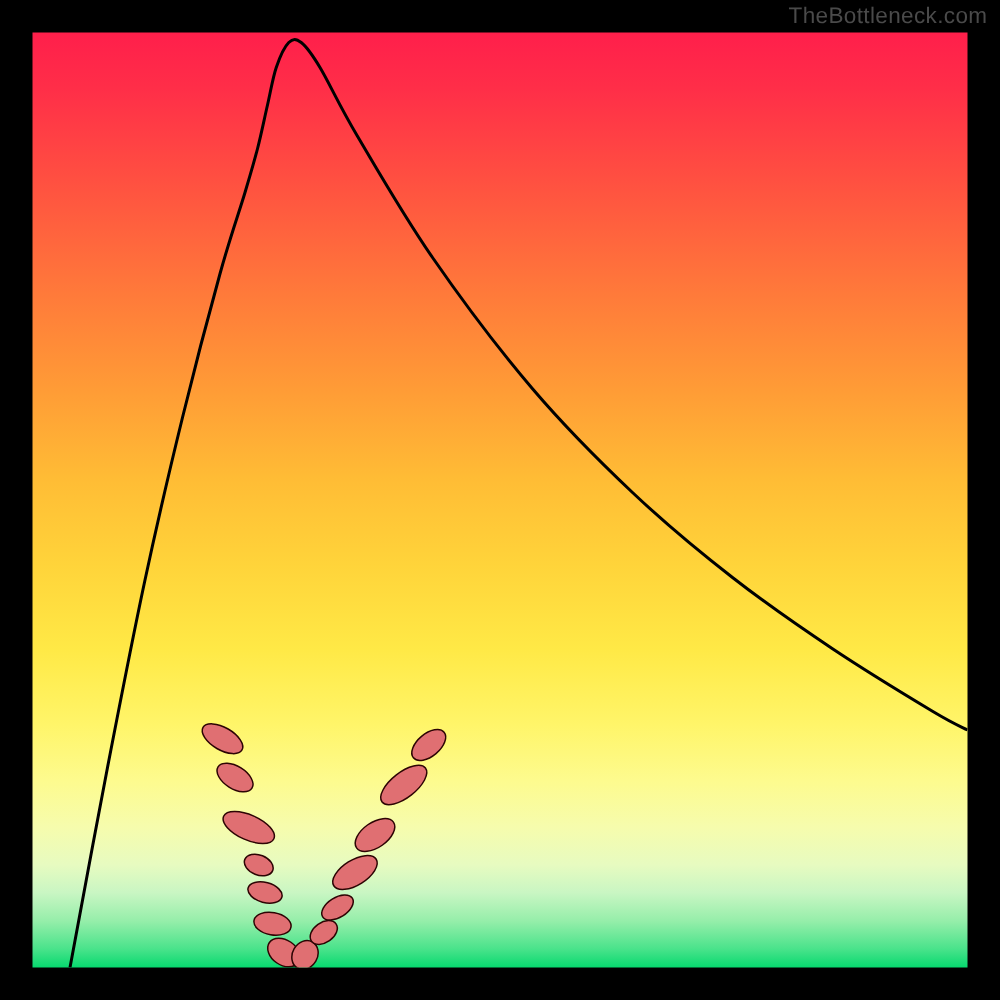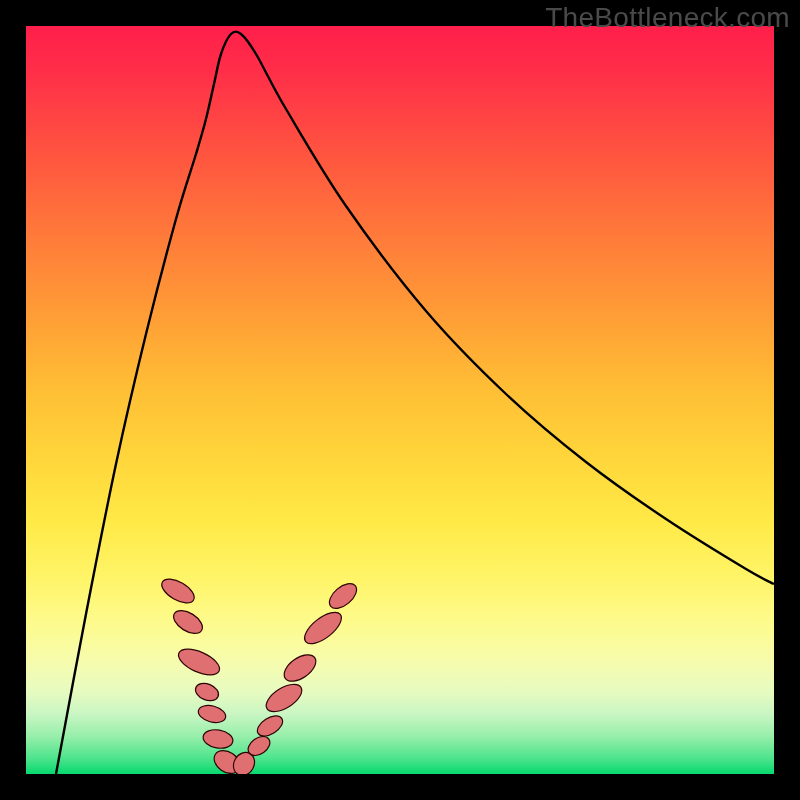--- a/index.html
+++ b/index.html
@@ -43,21 +43,21 @@
       #96eeaa 95%,
       #4ae38b 98%,
       #07d96f 100%
     );
   }
   .watermark {
     position: absolute;
     top: 2px;
     right: 10px;
     color: #4a4a4a;
-    font-size: 28px;
+    font-size: 18px;
     font-weight: 400;
     letter-spacing: 0.3px;
     z-index: 10;
   }
   svg.curve {
     position: absolute;
     left: 0;
     top: 0;
     width: 748px;
     height: 748px;

